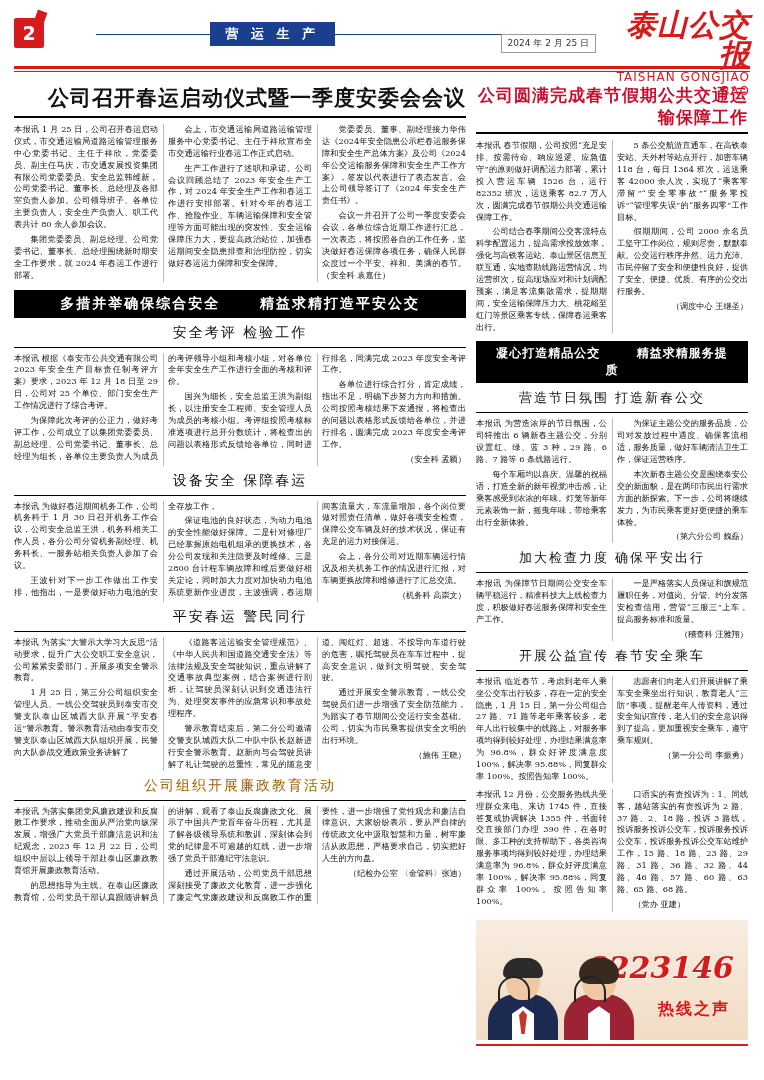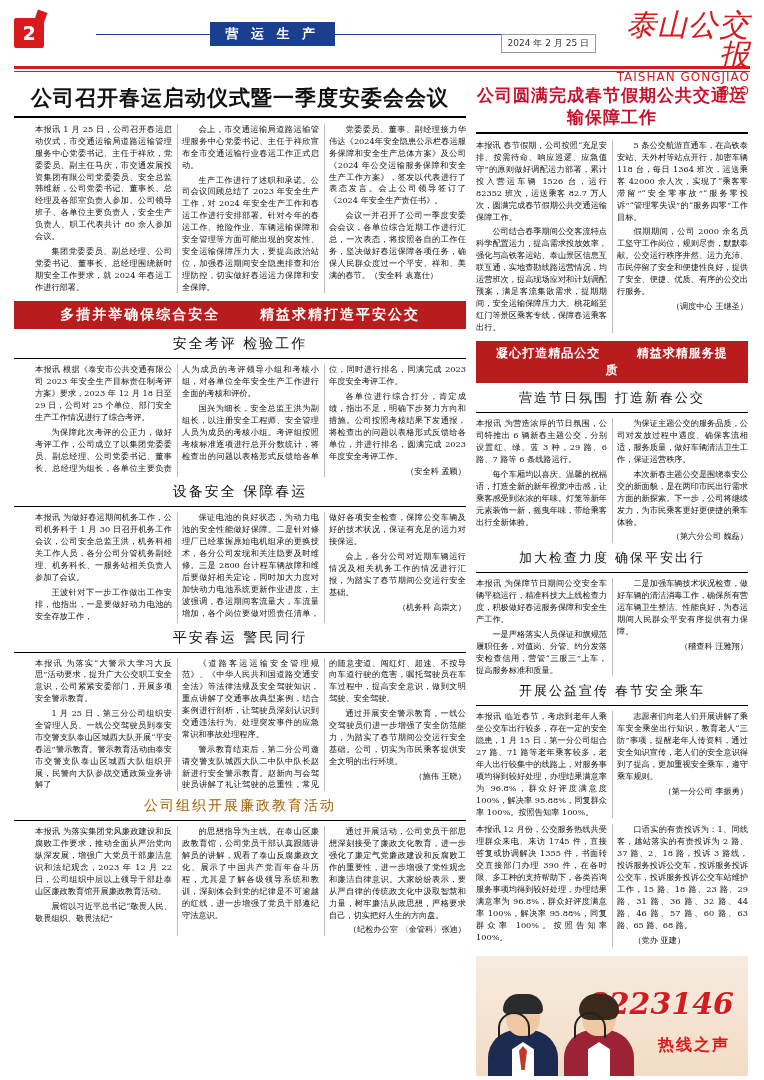--- a/index.html
+++ b/index.html
@@ -78,21 +78,21 @@
     white-space: nowrap;
   }
   .logo {
     width: 148px;
     margin-top: 2px;
     text-align: right;
   }
   .logo-cn {
     color: #d71a1b;
     font-family: "DejaVu Serif", "Liberation Serif", serif;
-    font-weight: normal;
+    font-weight: bold;
     font-size: 30px;
     line-height: 1;
     letter-spacing: 1px;
     font-style: italic;
   }
   .logo-sub {
     font-size: 12px;
     color: #d71a1b;
     letter-spacing: 1px;
   }
@@ -105,52 +105,51 @@
     padding: 0 14px;
     gap: 10px;
   }
   .col-left { width: 452px; }
   .col-right { width: 272px; }
 
   h1.headline {
     font-family: "DejaVu Serif", "Liberation Serif", serif;
     font-size: 21px;
     font-weight: bold;
-    text-align: center;
+    text-align: right;
     margin: 6px 0 4px 0;
     letter-spacing: 1px;
   }
   .hl-rule { border-bottom: 2px solid #000; margin-bottom: 6px; }
 
   .threecol {
     column-count: 3;
     column-gap: 10px;
     column-rule: 1px solid #bbb;
     font-size: 8.2px;
     line-height: 1.45;
     text-align: justify;
     font-family: "DejaVu Serif", "Liberation Serif", serif;
-    margin-left: 21px;
   }
   .twocol {
     column-count: 2;
     column-gap: 10px;
     column-rule: 1px solid #bbb;
     font-size: 8.2px;
     line-height: 1.45;
     text-align: justify;
     font-family: "DejaVu Serif", "Liberation Serif", serif;
   }
   p { margin: 0 0 3px 0; text-indent: 2em; }
   p.lead { text-indent: 0; }
   .sig { text-align: right; text-indent: 0; margin-top: 2px; }
 
   
   .banner {
-    background: #b91c1c;
+    background: #000000;
     color: #fff;
     text-align: center;
     font-weight: bold;
     font-size: 14px;
     letter-spacing: 2px;
     padding: 5px 4px;
     margin: 8px 0 6px 0;
     font-family: "DejaVu Serif", "Liberation Serif", serif;
     position: relative;
   }
@@ -295,40 +294,39 @@
         <p>各单位进行综合打分，肯定成绩，指出不足，明确下步努力方向和措施。公司按照考核结果下发通报，将检查出的问题以表格形式反馈给各单位，并进行排名，圆满完成 2023 年度安全考评工作。</p>
         <p class="sig">（安全科 孟颖）</p>
       </div>
 
       <h2 class="sub">设备安全 保障春运</h2>
       <div class="sub-rule"></div>
       <div class="threecol blk">
         <p class="lead">本报讯 为做好春运期间机务工作，公司机务科于 1 月 30 日召开机务工作会议，公司安全总监王洪，机务科相关工作人员，各分公司分管机务副经理、机务科长、一服务站相关负责人参加了会议。</p>
         <p>王波针对下一步工作做出工作安排，他指出，一是要做好动力电池的安全存放工作，</p>
         <p>保证电池的良好状态，为动力电池的安全性能做好保障。二是针对修理厂已经掌握原始电机组承的更换技术，各分公司发现和关注隐要及时维修。三是 2800 台计程车辆故障和维后要做好相关定论，同时加大力度对加快动力电池系统更新作业进度，主波强调，春运期间客流量大，车流量增加，各个岗位要做对照责任清单，做好各项安全检查，保障公交车辆及好的技术状况，保证有充足的运力对接保运。</p>
-        <p>会上，各分公司对近期车辆运行情况及相关机务工作的情况进行汇报，为踏实了春节期间公交运行安全基础。</p>
+        <p>会上，各分公司对近期车辆运行情况及相关机务工作的情况进行汇报，对车辆更换故障和维修进行了汇总交流。</p>
         <p class="sig">（机务科 高崇文）</p>
       </div>
 
       <h2 class="sub">平安春运 警民同行</h2>
       <div class="sub-rule"></div>
       <div class="threecol blk">
         <p class="lead">本报讯 为落实“大警示大学习大反思”活动要求，提升广大公交职工安全意识，公司紧紧安委部门，开展多项安全警示教育。</p>
         <p>1 月 25 日，第三分公司组织安全管理人员、一线公交驾驶员到泰安市交警支队泰山区城西大队开展“平安春运”警示教育。警示教育活动由泰安市交警支队泰山区城西大队组织开展，民警向大队参战交通政策业务讲解了</p>
         <p>《道路客运运输安全管理规范》、《中华人民共和国道路交通安全法》等法律法规及安全驾驶知识，重点讲解了交通事故典型案例，结合案例进行剖析，让驾驶员深刻认识到交通违法行为、处理突发事件的应急常识和事故处理程序。</p>
         <p>警示教育结束后，第二分公司邀请交警支队城西大队二中队中队长赵新进行安全警示教育。赵新向与会驾驶员讲解了礼让驾驶的总重性，常见的随意变道、闯红灯、超速、不按导向车道行驶的危害，嘱托驾驶员在车车过程中，提高安全意识，做到文明驾驶、安全驾驶。</p>
         <p>通过开展安全警示教育，一线公交驾驶员们进一步增强了安全防范能力，为踏实了春节期间公交运行安全基础。公司，切实为市民乘客提供安全文明的出行环境。</p>
         <p class="sig">（施伟 王晓）</p>
       </div>
 
       <h2 class="sub red">公司组织开展廉政教育活动</h2>
       <div class="sub-rule"></div>
       <div class="threecol">
         <p class="lead">本报讯 为落实集团党风廉政建设和反腐败工作要求，推动全面从严治党向纵深发展，增强广大党员干部廉洁意识和法纪观念，2023 年 12 月 22 日，公司组织中层以上领导干部赴泰山区廉政教育馆开展廉政教育活动。</p>
-        <p>展馆以习近平总书记“敬畏人民、敬畏组织、敬畏法纪”</p>
         <p>的思想指导为主线。在泰山区廉政教育馆，公司党员干部认真跟随讲解员的讲解，观看了泰山反腐廉政文化、展示了中国共产党百年奋斗历程，尤其是了解各级领导系统和教训，深刻体会到党的纪律是不可逾越的红线，进一步增强了党员干部遵纪守法意识。</p>
         <p>通过开展活动，公司党员干部思想深刻接受了廉政文化教育，进一步强化了廉定气党廉政建设和反腐败工作的重要性，进一步增强了党性观念和廉洁自律意识。大家纷纷表示，要从严自律的传统政文化中汲取智慧和力量，树牢廉洁从政思想，严格要求自己，切实把好人生的方向盘。</p>
         <p class="sig">（纪检办公室 〈金管科〉张迪）</p>
       </div>
 
     </div>
 
     <div class="col-right">
 
       <h1 class="headline red">公司圆满完成春节假期公共交通运输保障工作</h1>
@@ -355,21 +353,20 @@
         <p>为保证主题公交的服务品质，公司对发放过程中遇度、确保客流相适，服务质量，做好车辆清洁卫生工作，保证运营秩序。</p>
         <p>本次新春主题公交是围绕泰安公交的新面貌，是在两印市民出行需求方面的新探索。下一步，公司将继续发力，为市民乘客更好更便捷的乘车体验。</p>
         <p class="sig">（第六分公司 魏磊）</p>
       </div>
 
       <h2 class="sub small">加大检查力度 确保平安出行</h2>
       <div class="sub-rule"></div>
       <div class="twocol blk">
         <p class="lead">本报讯 为保障节日期间公交安全车辆平稳运行，精准科技大上线检查力度，积极做好春运服务保障和安全生产工作。</p>
         <p>一是严格落实人员保证和旗规范履职任务，对值岗、分管、约分发落安检查信用，营管“三服三”上车，提高服务标准和质量。</p>
-        <p>二是加强车辆技术状况检查，做好车辆的清洁消毒工作，确保所有营运车辆卫生整洁、性能良好，为春运期间人民群众平安有序提供有力保障。</p>
         <p class="sig">（稽查科 汪雅翔）</p>
       </div>
 
       <h2 class="sub small">开展公益宣传 春节安全乘车</h2>
       <div class="sub-rule"></div>
       <div class="twocol blk">
         <p class="lead">本报讯 临近春节，考虑到老年人乘坐公交车出行较多，存在一定的安全隐患，1 月 15 日，第一分公司组合 27 路、71 路等老年乘客较多，老年人出行较集中的线路上，对服务事项均得到较好处理，办理结果满意率为 96.8%，群众好评度满意度 100%，解决率 95.88%，同复群众率 100%。按照告知率 100%。</p>
         <p>志愿者们向老人们开展讲解了乘车安全乘坐出行知识，教育老人“三防”事项，提醒老年人传资料，通过安全知识宣传，老人们的安全意识得到了提高，更加重视安全乘车，遵守乘车规则。</p>
         <p class="sig">（第一分公司 李振勇）</p>
       </div>

